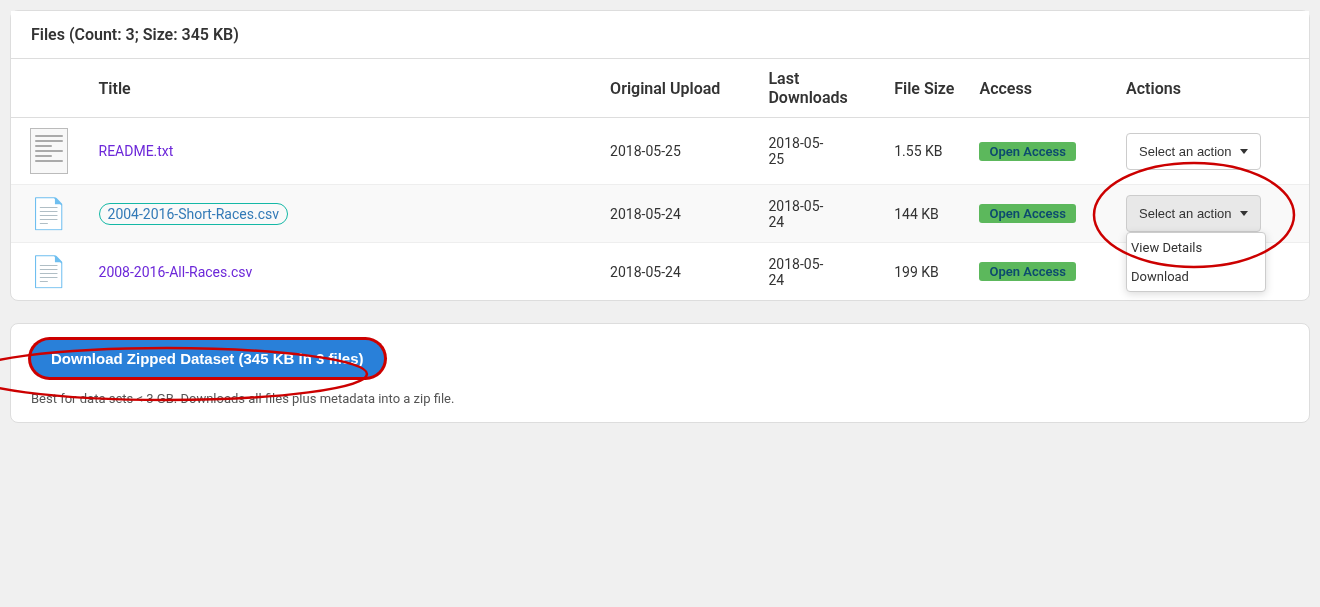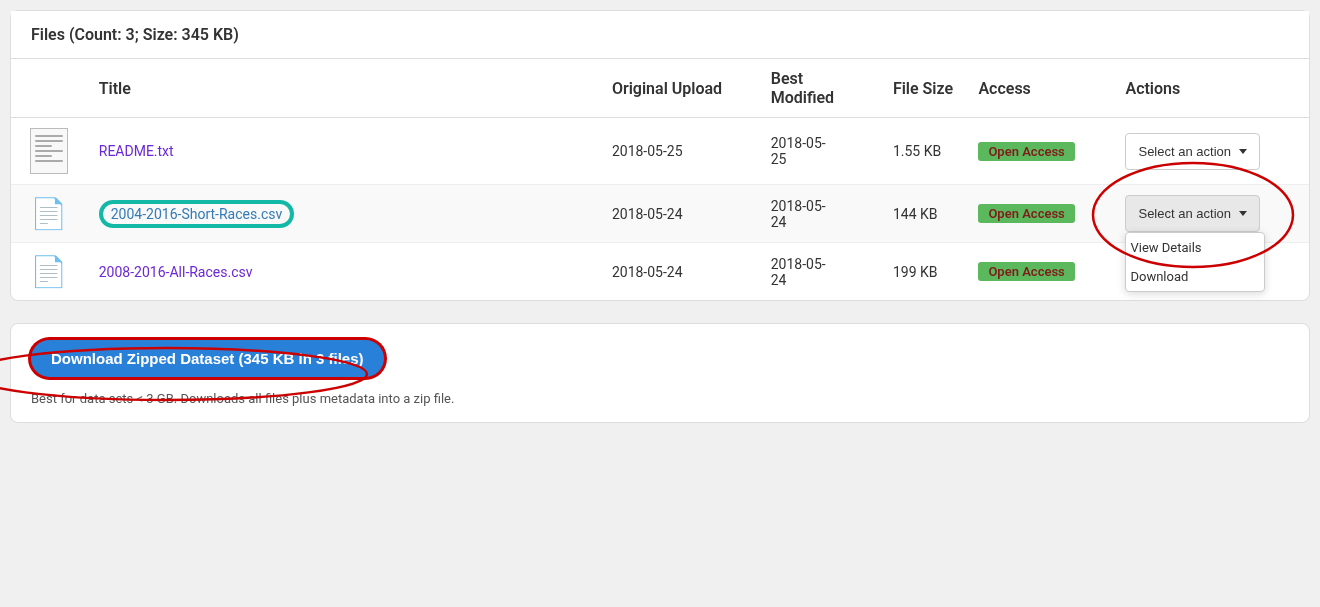--- a/index.html
+++ b/index.html
@@ -43,28 +43,28 @@
     }
     tr:last-child td {
       border-bottom: none;
     }
     .file-link {
       color: #6d28d9;
       text-decoration: none;
     }
     .file-link.circled {
       display: inline-block;
-      border: 4px solid #14b8a6;
+      border: 1px solid #14b8a6;
       border-radius: 20px;
       padding: 2px 8px;
       color: #337ab7;
     }
     .badge-green {
       background: #5cb85c;
-      color: #7f1d1d;
+      color: #0c4a6e;
       padding: 2px 10px;
       border-radius: 3px;
       font-size: 13px;
       font-weight: 600;
       white-space: nowrap;
       display: inline-block;
     }
     .action-dropdown {
       position: relative;
       display: inline-block;
@@ -188,21 +188,21 @@
     <thead>
       <tr>
         <th style="width:50px;"></th>
         <th class="th-title">
           <span>Title</span>
         </th>
         <th class="th-upload">
           <span>Original Upload</span>
         </th>
         <th class="th-modified">
-          <span>Best Modified</span>
+          <span>Last Downloads</span>
         </th>
         <th class="th-size">
           <span>File Size</span>
         </th>
         <th class="th-access">
           <span>Access</span>
         </th>
         <th class="th-actions">
           <span>Actions</span>
         </th>

